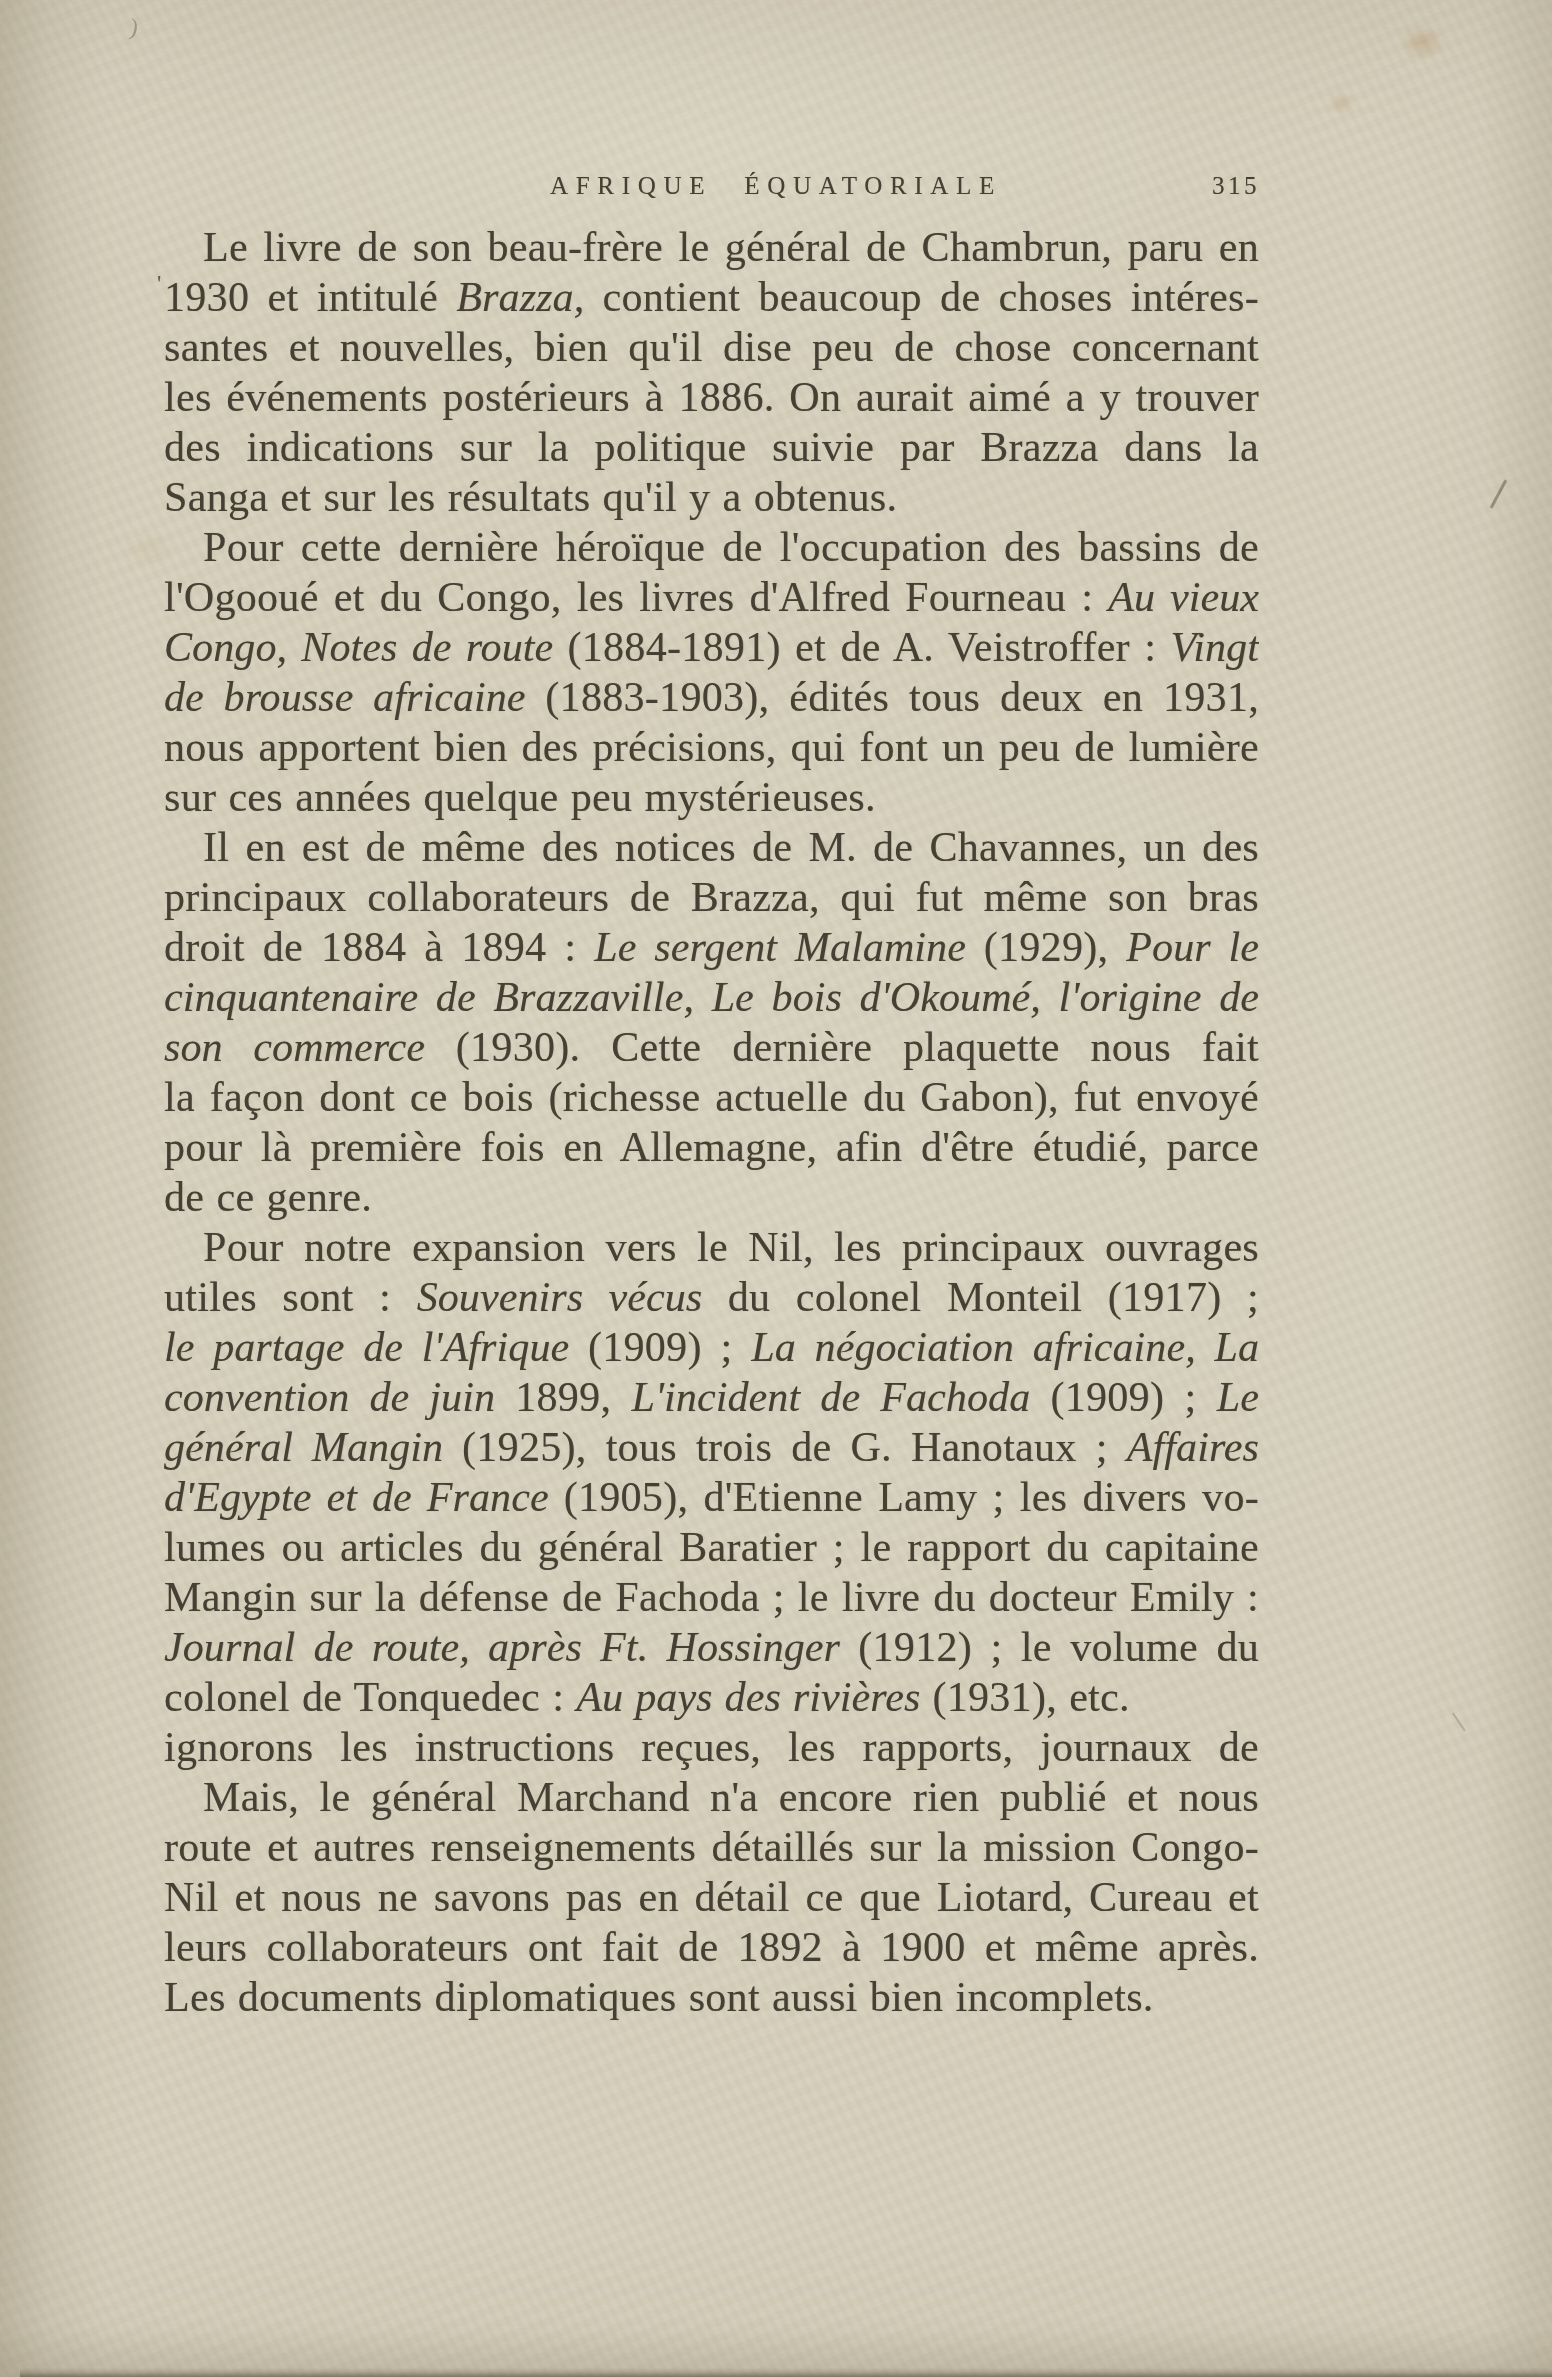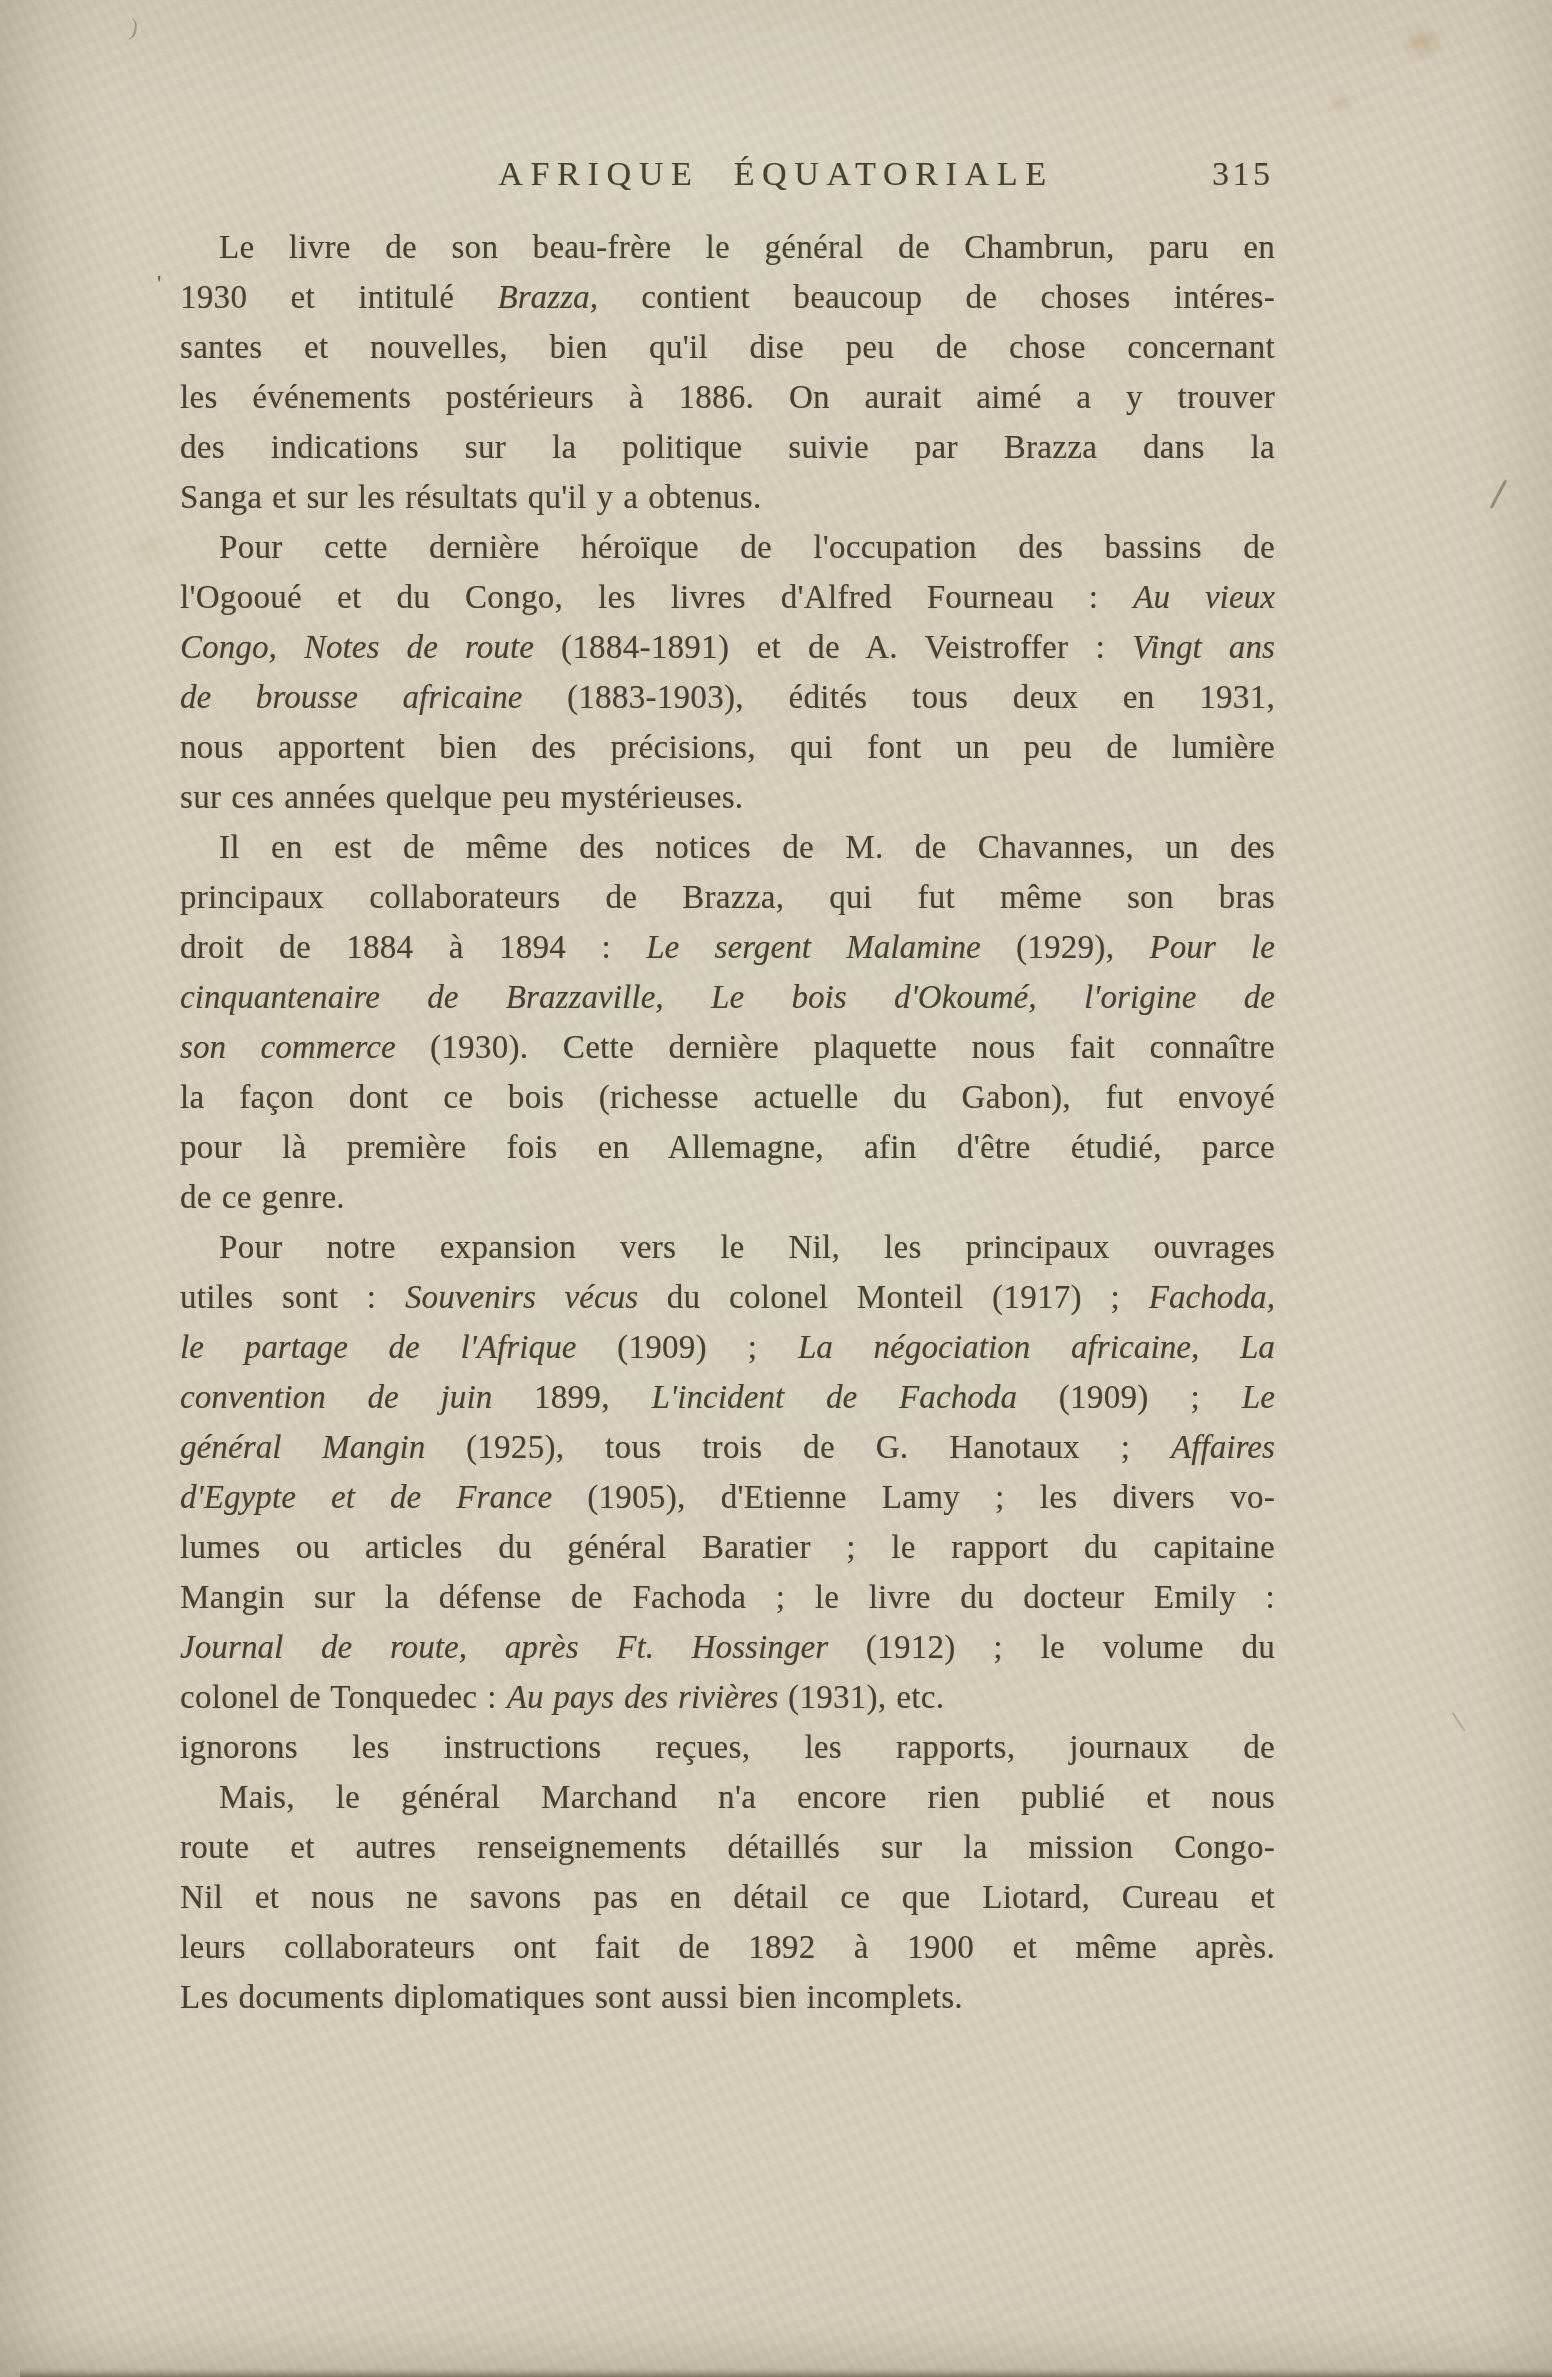--- a/index.html
+++ b/index.html
@@ -22,23 +22,23 @@
       repeating-linear-gradient(-21deg, rgba(255,255,255,0.02) 0 7.7px, rgba(96,86,64,0.02) 7.7px 15.4px);
     box-shadow: inset 0 0 140px rgba(118,104,74,0.16);
     overflow: hidden;
     font-family: "Liberation Serif", "DejaVu Serif", serif;
     color: var(--ink);
   }
 
   
   .running-header {
     position: absolute;
-    top: 156px; left: 0;
+    top: 168px; left: 0;
     width: 1552px; height: 45px;
-    font-size: 34px;
+    font-size: 25px;
     line-height: 36px;
   }
   .header-title {
     position: absolute;
     left: 50%;
     transform: translateX(-50%);
     letter-spacing: 7.7px;
     word-spacing: 18px;
     white-space: nowrap;
     text-shadow: 0.3px 0.3px 0.7px rgba(62,56,46,0.35);
@@ -48,24 +48,24 @@
     left: 1188px;
     top: 0;
     letter-spacing: 3.5px;
     text-shadow: 0.3px 0.3px 0.7px rgba(62,56,46,0.35);
     margin-left: 24px;
   }
 
   
   .body-text {
     position: absolute;
-    left: 180px;
+    left: 164px;
     top: 222px;
     width: 1095px;
-    font-size: 33px;
+    font-size: 42px;
     line-height: 50px;
     letter-spacing: 0.3px;
     word-spacing: 1.4px;
     text-shadow: 0.3px 0.3px 0.8px rgba(62,56,46,0.38);
   }
   .paragraph { margin: 0; }
   .line {
     text-align: justify;
     text-align-last: justify;
     height: 50px;

